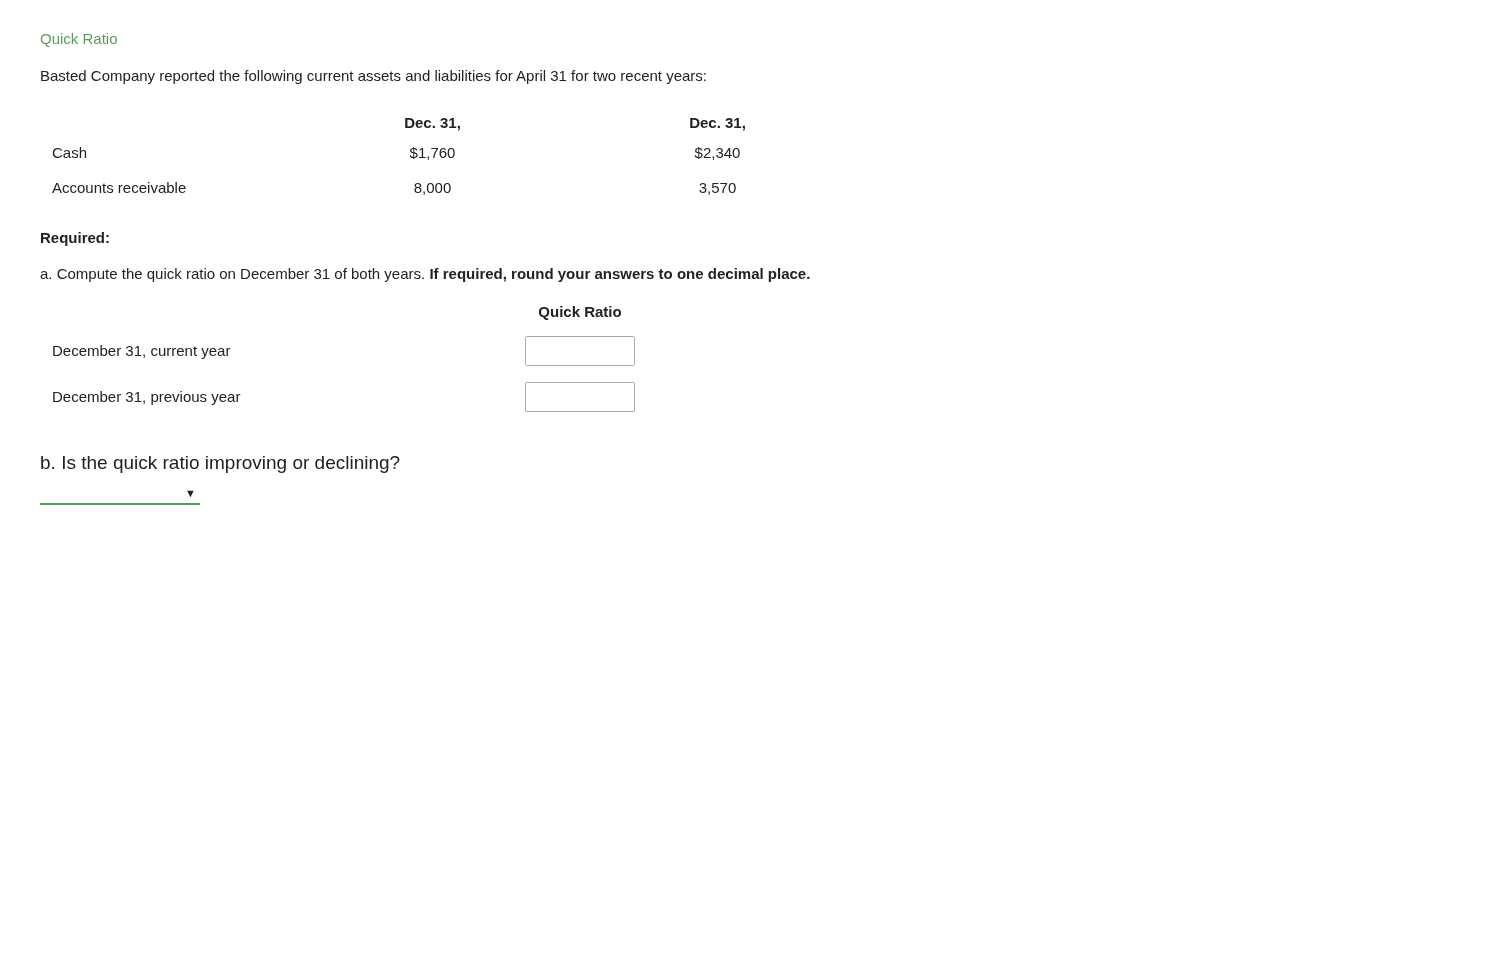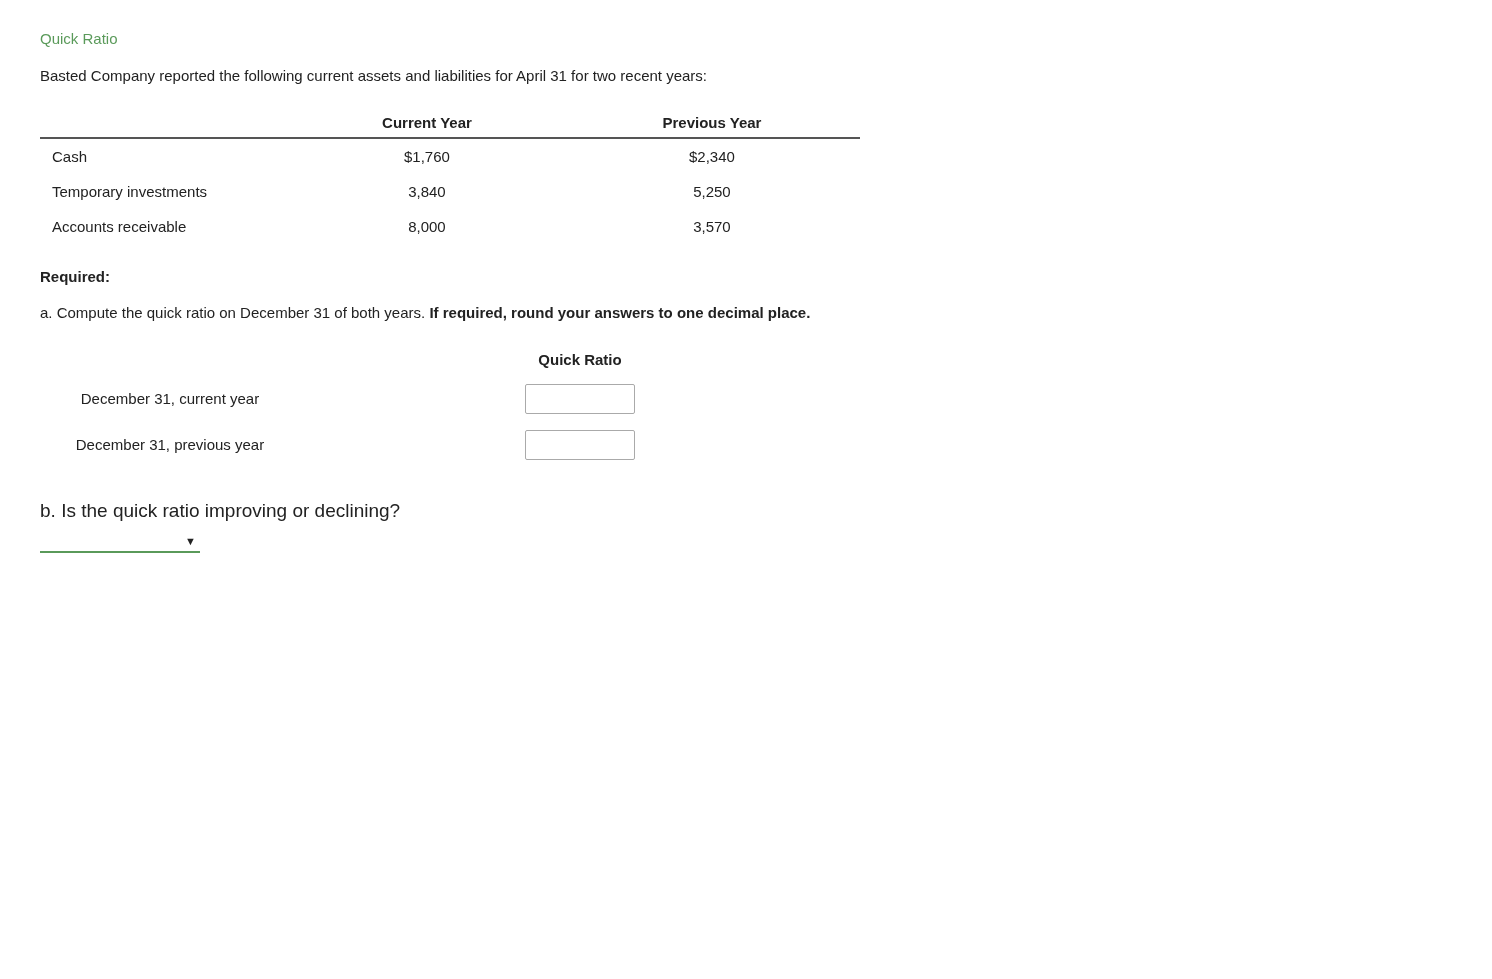--- a/index.html
+++ b/index.html
@@ -65,21 +65,21 @@
       width: 250px;
     }
 
     .required-label {
       font-weight: bold;
       margin-bottom: 14px;
       font-size: 15px;
     }
 
     .part-a-text {
-      margin-bottom: 22px;
+      margin-bottom: 13px;
       font-size: 15px;
       line-height: 1.6;
     }
 
     .part-a-text .bold-instruction {
       font-weight: bold;
     }
 
     .quick-ratio-table {
       width: 100%;
@@ -94,21 +94,21 @@
       padding: 4px 12px 8px;
     }
 
     .quick-ratio-table td {
       padding: 8px 12px;
       font-size: 15px;
     }
 
     .quick-ratio-table td:first-child {
       width: 260px;
-      text-align: center;
+      text-align: left;
     }
 
     .quick-ratio-table td:nth-child(2) {
       text-align: center;
     }
 
     .answer-input {
       border: 1px solid #aaa;
       border-radius: 2px;
       width: 110px;
@@ -168,36 +168,31 @@
   </style>
 </head>
 <body>
 
 <div class="page-title">Quick Ratio</div>
 
 <p class="intro-text">Basted Company reported the following current assets and liabilities for April 31 for two recent years:</p>
 
 <table class="data-table">
   <thead>
-    <tr class="header-row-2">
+    <tr>
       <th></th>
-      <th>Current Year</th>
-      <th>Previous Year</th>
+      <th>Dec. 31,</th>
+      <th>Dec. 31,</th>
     </tr>
   </thead>
   <tbody>
     <tr>
       <td>Cash</td>
       <td>$1,760</td>
       <td>$2,340</td>
-    </tr>
-    <tr>
-      <td>Temporary investments</td>
-      <td>3,840</td>
-      <td>5,250</td>
     </tr>
     <tr>
       <td>Accounts receivable</td>
       <td>8,000</td>
       <td>3,570</td>
     </tr>
   </tbody>
 </table>
 
 <p class="required-label">Required:</p>

